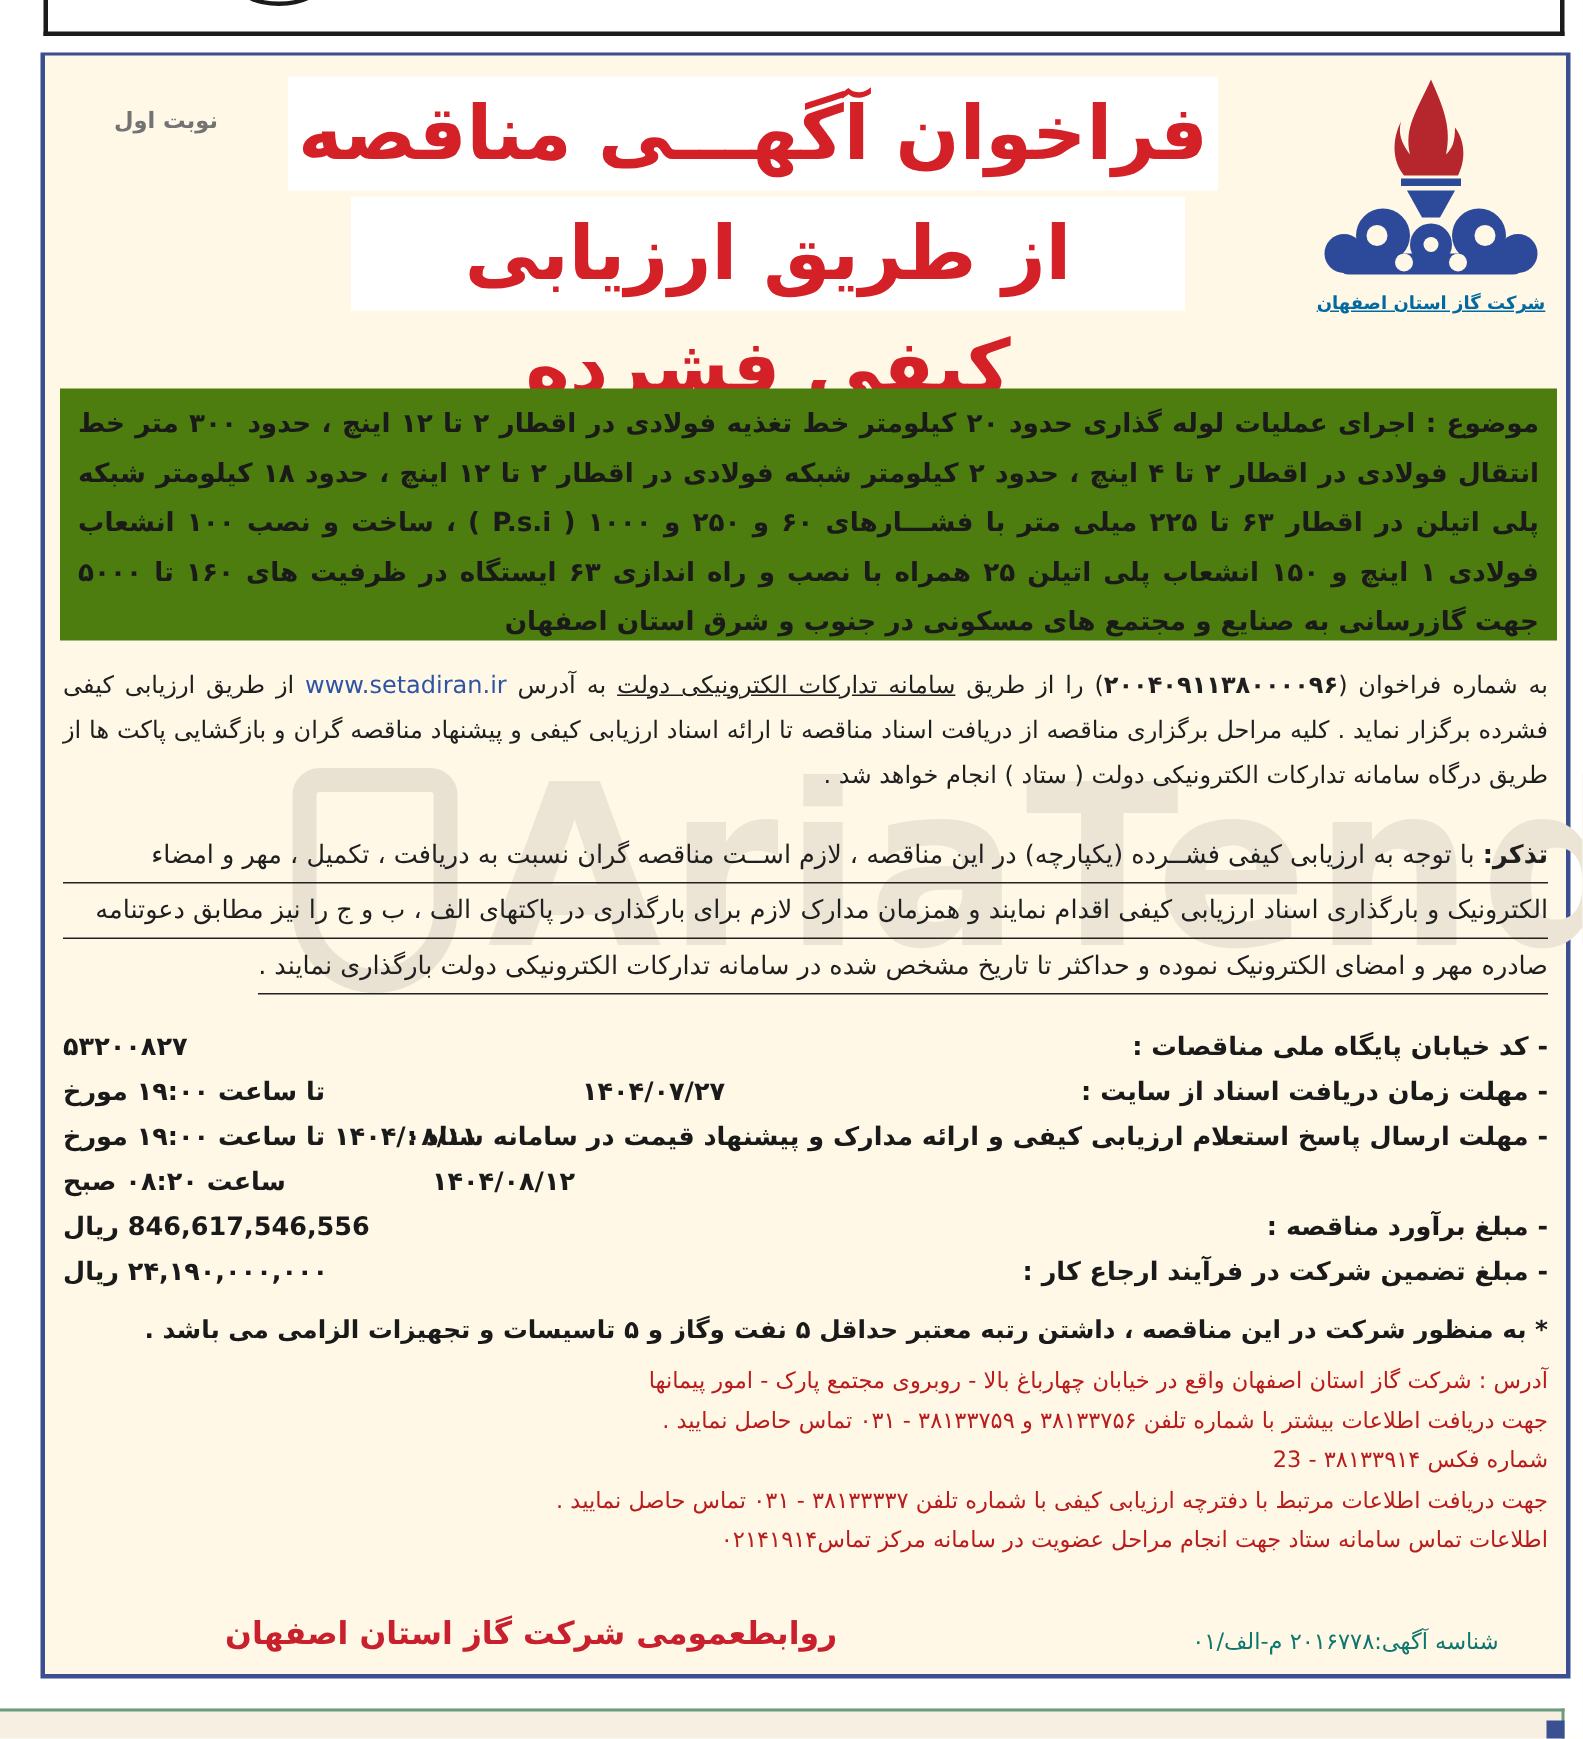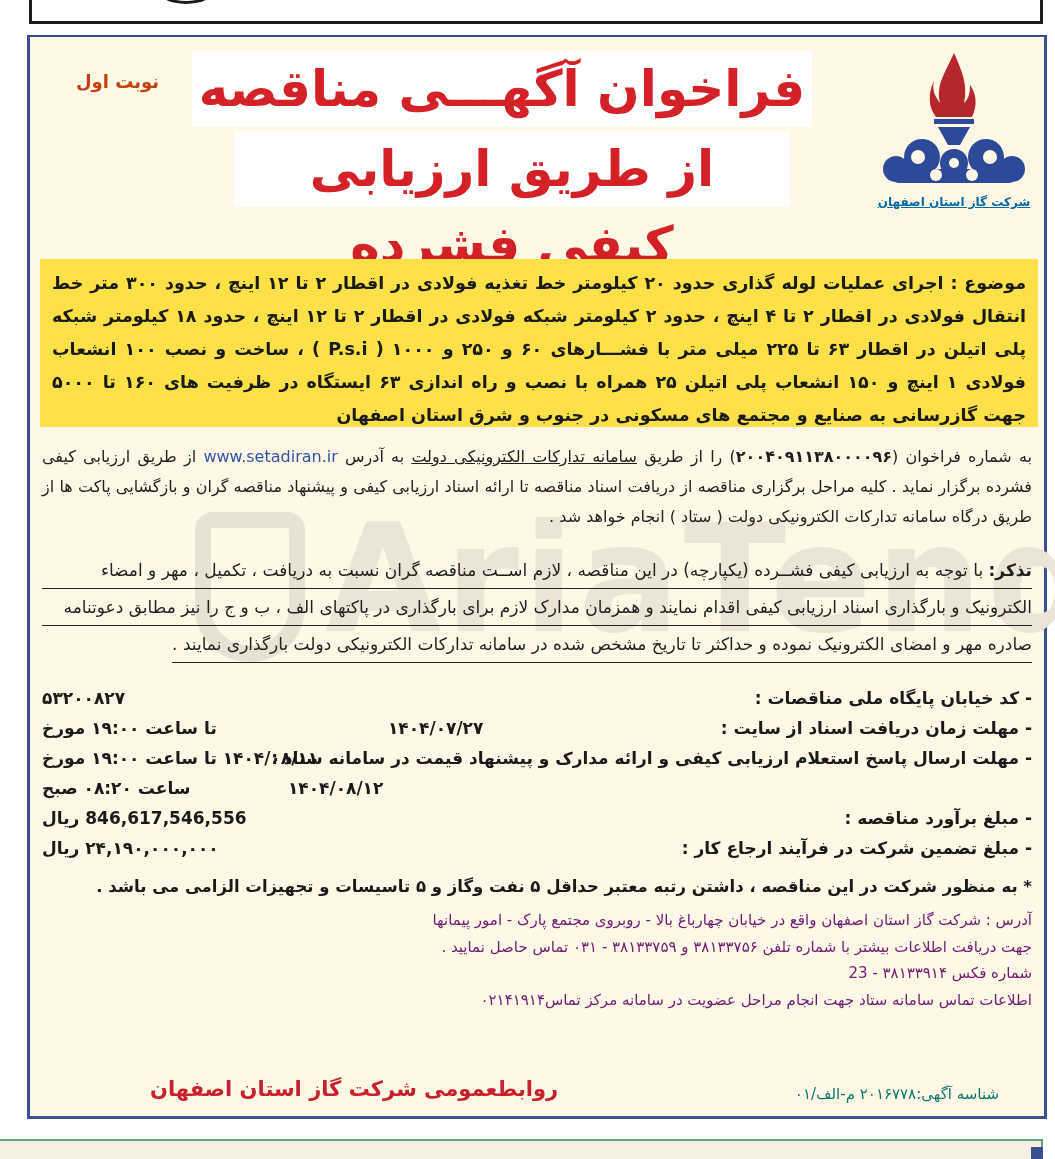--- a/index.html
+++ b/index.html
@@ -42,30 +42,30 @@
     position: absolute; right: 0; top: 150px; width: 160px; text-align: center;
     font-size: 12px; font-weight: bold; color: #0369a1; text-decoration: underline;
   }
   .title-box {
     position: absolute; background: #fff; text-align: center; color: #d42128;
     font-weight: bold; font-family: "DejaVu Sans", sans-serif;
   }
   .title-1 { right: 232px; top: 14px; width: 620px; height: 76px; font-size: 50px; line-height: 76px; }
   .title-2 { right: 254px; top: 94px; width: 556px; height: 76px; font-size: 50px; line-height: 76px; }
   .round-label {
-    position: absolute; left: 46px; top: 34px; font-size: 18px; font-weight: bold; color: #c2410c;
+    position: absolute; left: 46px; top: 34px; font-size: 15px; font-weight: bold; color: #737373;
   }
 
   .intro {
     position: absolute; right: 16px; top: 190px; font-size: 23px; font-weight: bold; color: #1f1f1f;
   }
 
   .subject-box {
     position: absolute; right: 6px; top: 222px; width: 998px; height: 168px;
-    background: #fde047; padding: 8px 12px; font-size: 17.5px; font-weight: bold; line-height: 33px;
+    background: #4d7c0f; padding: 8px 12px; font-size: 17.5px; font-weight: bold; line-height: 33px;
     color: #1a1a1a; text-align: justify;
   }
 
   .body-p {
     position: absolute; right: 12px; width: 990px; font-size: 16px; color: #1f1f1f;
     line-height: 30px; text-align: justify;
   }
   .p1 { top: 405px; }
   .link { color: #2e55a3; direction: ltr; unicode-bidi: embed; }
   .uline { text-decoration: underline; }
@@ -83,21 +83,21 @@
     position: relative; height: 26px; margin-bottom: 4px; font-size: 17px; font-weight: bold;
     color: #1a1a1a; line-height: 26px;
   }
   .info-row .lbl { position: absolute; right: 0; top: 0; }
   .info-row .val { position: absolute; left: 0; top: 0; }
 
   .requirement {
     position: absolute; right: 12px; top: 840px; font-size: 16.5px; font-weight: bold; color: #1a1a1a;
   }
 
-  .contact { position: absolute; right: 12px; top: 870px; font-size: 15px; color: #701a75; line-height: 26.5px; }
+  .contact { position: absolute; right: 12px; top: 870px; font-size: 15px; color: #b91c1c; line-height: 26.5px; }
 
   .footer-pr {
     position: absolute; left: 120px; top: 1040px; font-size: 21px; font-weight: bold; color: #c8202c;
   }
   .ad-id {
     position: absolute; right: 45px; top: 1048px; font-size: 15px; color: #0f766e;
   }
 
   
   .next-panel {
@@ -189,20 +189,21 @@
       <span class="val">۲۴,۱۹۰,۰۰۰,۰۰۰  ریال</span>
     </div>
   </div>
 
   <div class="requirement">* به منظور شرکت در این مناقصه ، داشتن رتبه معتبر حداقل ۵ نفت وگاز و ۵ تاسیسات و تجهیزات  الزامی می باشد .</div>
 
   <div class="contact">
     <div>آدرس : شرکت گاز استان اصفهان واقع در خیابان چهارباغ بالا - روبروی مجتمع پارک - امور پیمانها</div>
     <div>جهت دریافت اطلاعات بیشتر با شماره تلفن ۳۸۱۳۳۷۵۶ و ۳۸۱۳۳۷۵۹ - ۰۳۱ تماس حاصل نمایید .</div>
     <div>شماره فکس ۳۸۱۳۳۹۱۴ - 23</div>
+    <div>جهت دریافت اطلاعات مرتبط با دفترچه ارزیابی کیفی با شماره تلفن ۳۸۱۳۳۳۳۷ - ۰۳۱ تماس حاصل نمایید .</div>
     <div>اطلاعات تماس سامانه ستاد جهت انجام مراحل عضویت در سامانه مرکز تماس۰۲۱۴۱۹۱۴</div>
   </div>
 
   <div class="footer-pr">روابطعمومی شرکت گاز استان اصفهان</div>
   <div class="ad-id">شناسه آگهی:۲۰۱۶۷۷۸ م-الف/۰۱</div>
 </div>
 
 <div class="next-panel">
   <div class="corner"></div>
 </div>

